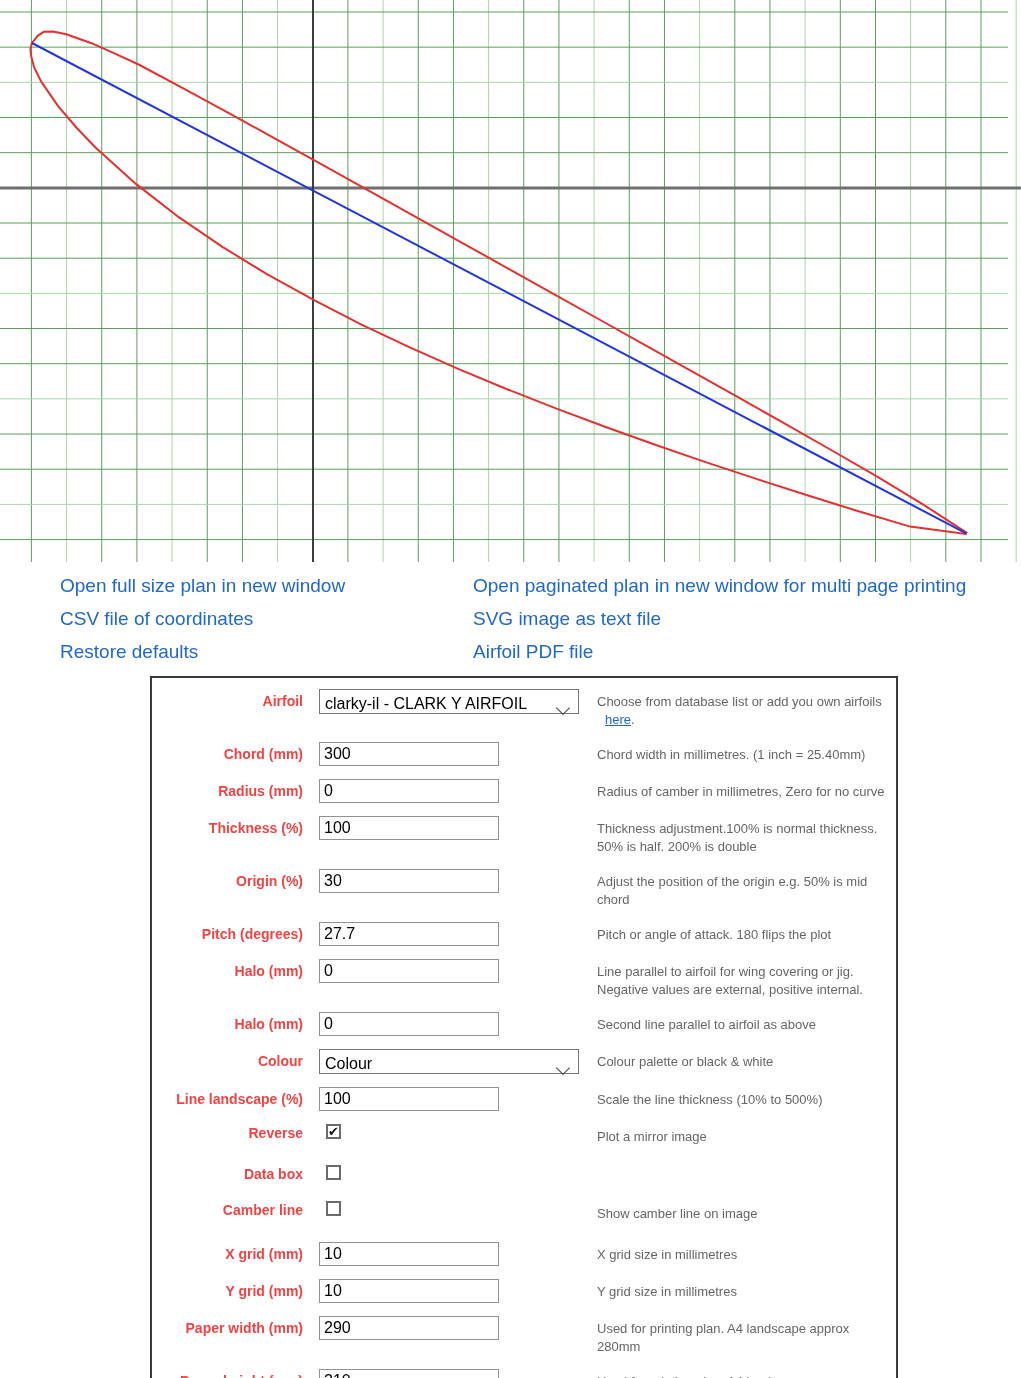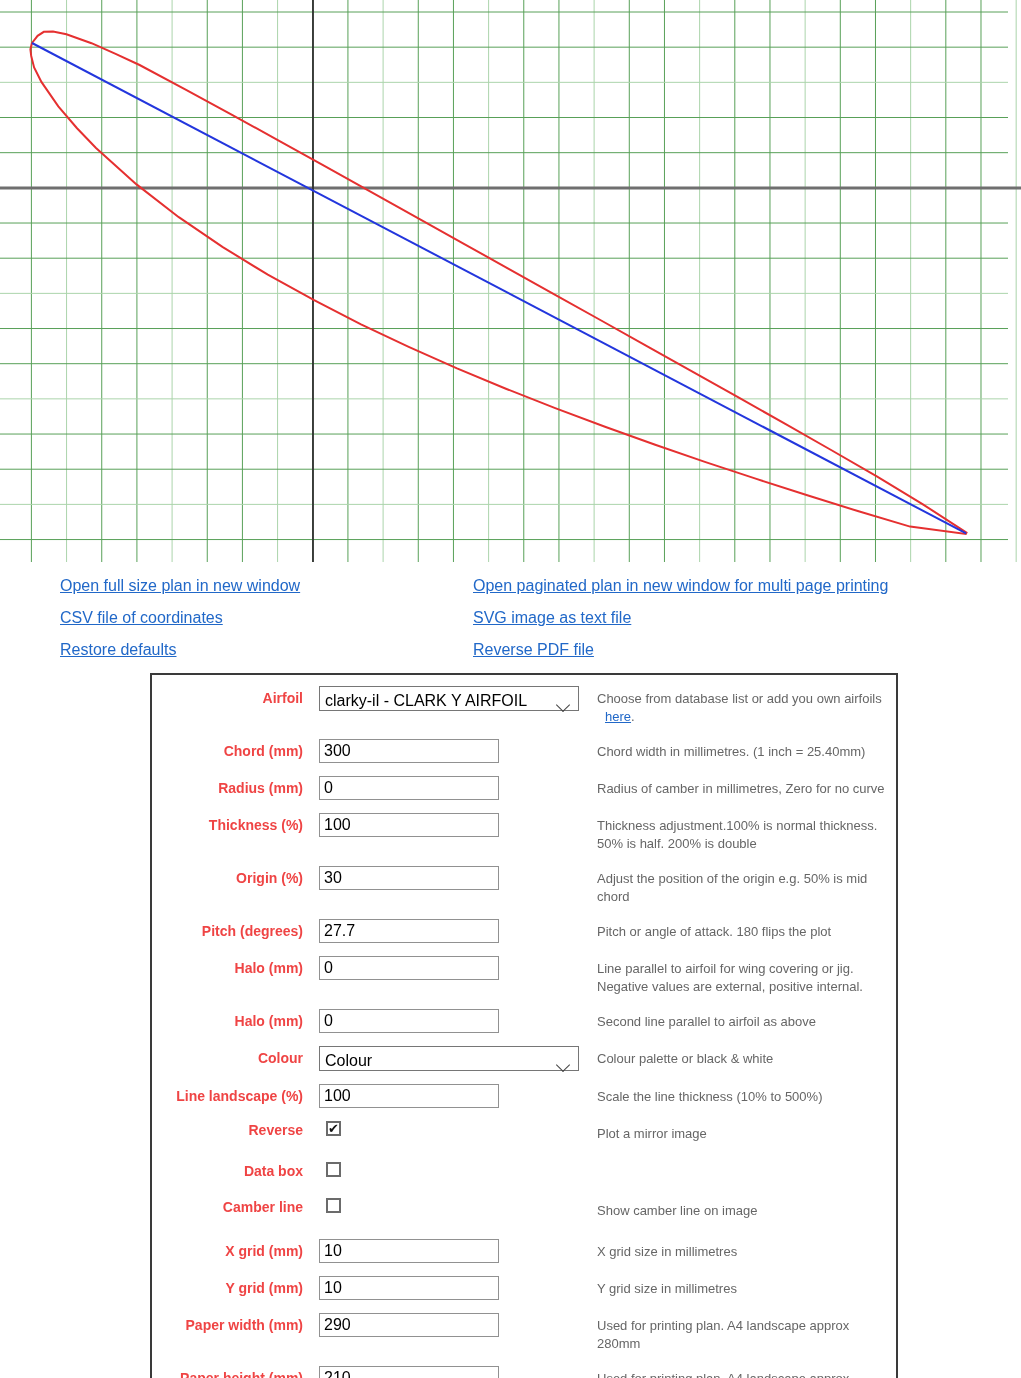--- a/index.html
+++ b/index.html
@@ -6,21 +6,21 @@
   body{width:1021px;font-family:"Liberation Sans","DejaVu Sans",sans-serif;color:#000;}
 
   
   .plot-area{position:relative;width:1021px;height:563px;background:#fff;overflow:hidden;}
   .plot-area svg{display:block;}
 
   
   .links{margin:14px 0 10px 0;}
   .link-row{display:flex;margin-bottom:14px;}
   .link-cell-left{width:473px;padding-left:60px;box-sizing:border-box;}
-  .lnk{color:#2168c8;text-decoration:underline;font-size:16px;line-height:17px;cursor:pointer;}
+  .lnk{color:#2168c8;font-size:19px;line-height:17px;cursor:pointer;}
 
   
   .form-box{margin-left:150px;width:748px;box-sizing:border-box;border:2px solid #3a3a3a;
             padding:11px 6px 10px 12px;background:#fff;}
   .frow{display:flex;align-items:flex-start;margin-bottom:13px;min-height:24px;}
   .frow.cb-row{margin-bottom:19px;min-height:15px;}
   .lbl{width:139px;margin-right:16px;text-align:right;font-weight:bold;font-size:14px;
        color:#ef4444;padding-top:4px;line-height:16px;}
   .cb-row .lbl{padding-top:1px;}
   .ctrl{width:262px;margin-right:16px;}
@@ -101,21 +101,21 @@
   <div class="link-row">
     <div class="link-cell-left"><a class="lnk">Open full size plan in new window</a></div>
     <div class="link-cell-right"><a class="lnk">Open paginated plan in new window for multi page printing</a></div>
   </div>
   <div class="link-row">
     <div class="link-cell-left"><a class="lnk">CSV file of coordinates</a></div>
     <div class="link-cell-right"><a class="lnk">SVG image as text file</a></div>
   </div>
   <div class="link-row">
     <div class="link-cell-left"><a class="lnk">Restore defaults</a></div>
-    <div class="link-cell-right"><a class="lnk">Reverse PDF file</a></div>
+    <div class="link-cell-right"><a class="lnk">Airfoil PDF file</a></div>
   </div>
 </div>
 
 <div class="form-box">
 
   <div class="frow">
     <div class="lbl">Airfoil</div>
     <div class="ctrl">
       <div class="select">
         <span class="sel-text">clarky-il - CLARK Y AIRFOIL</span>

